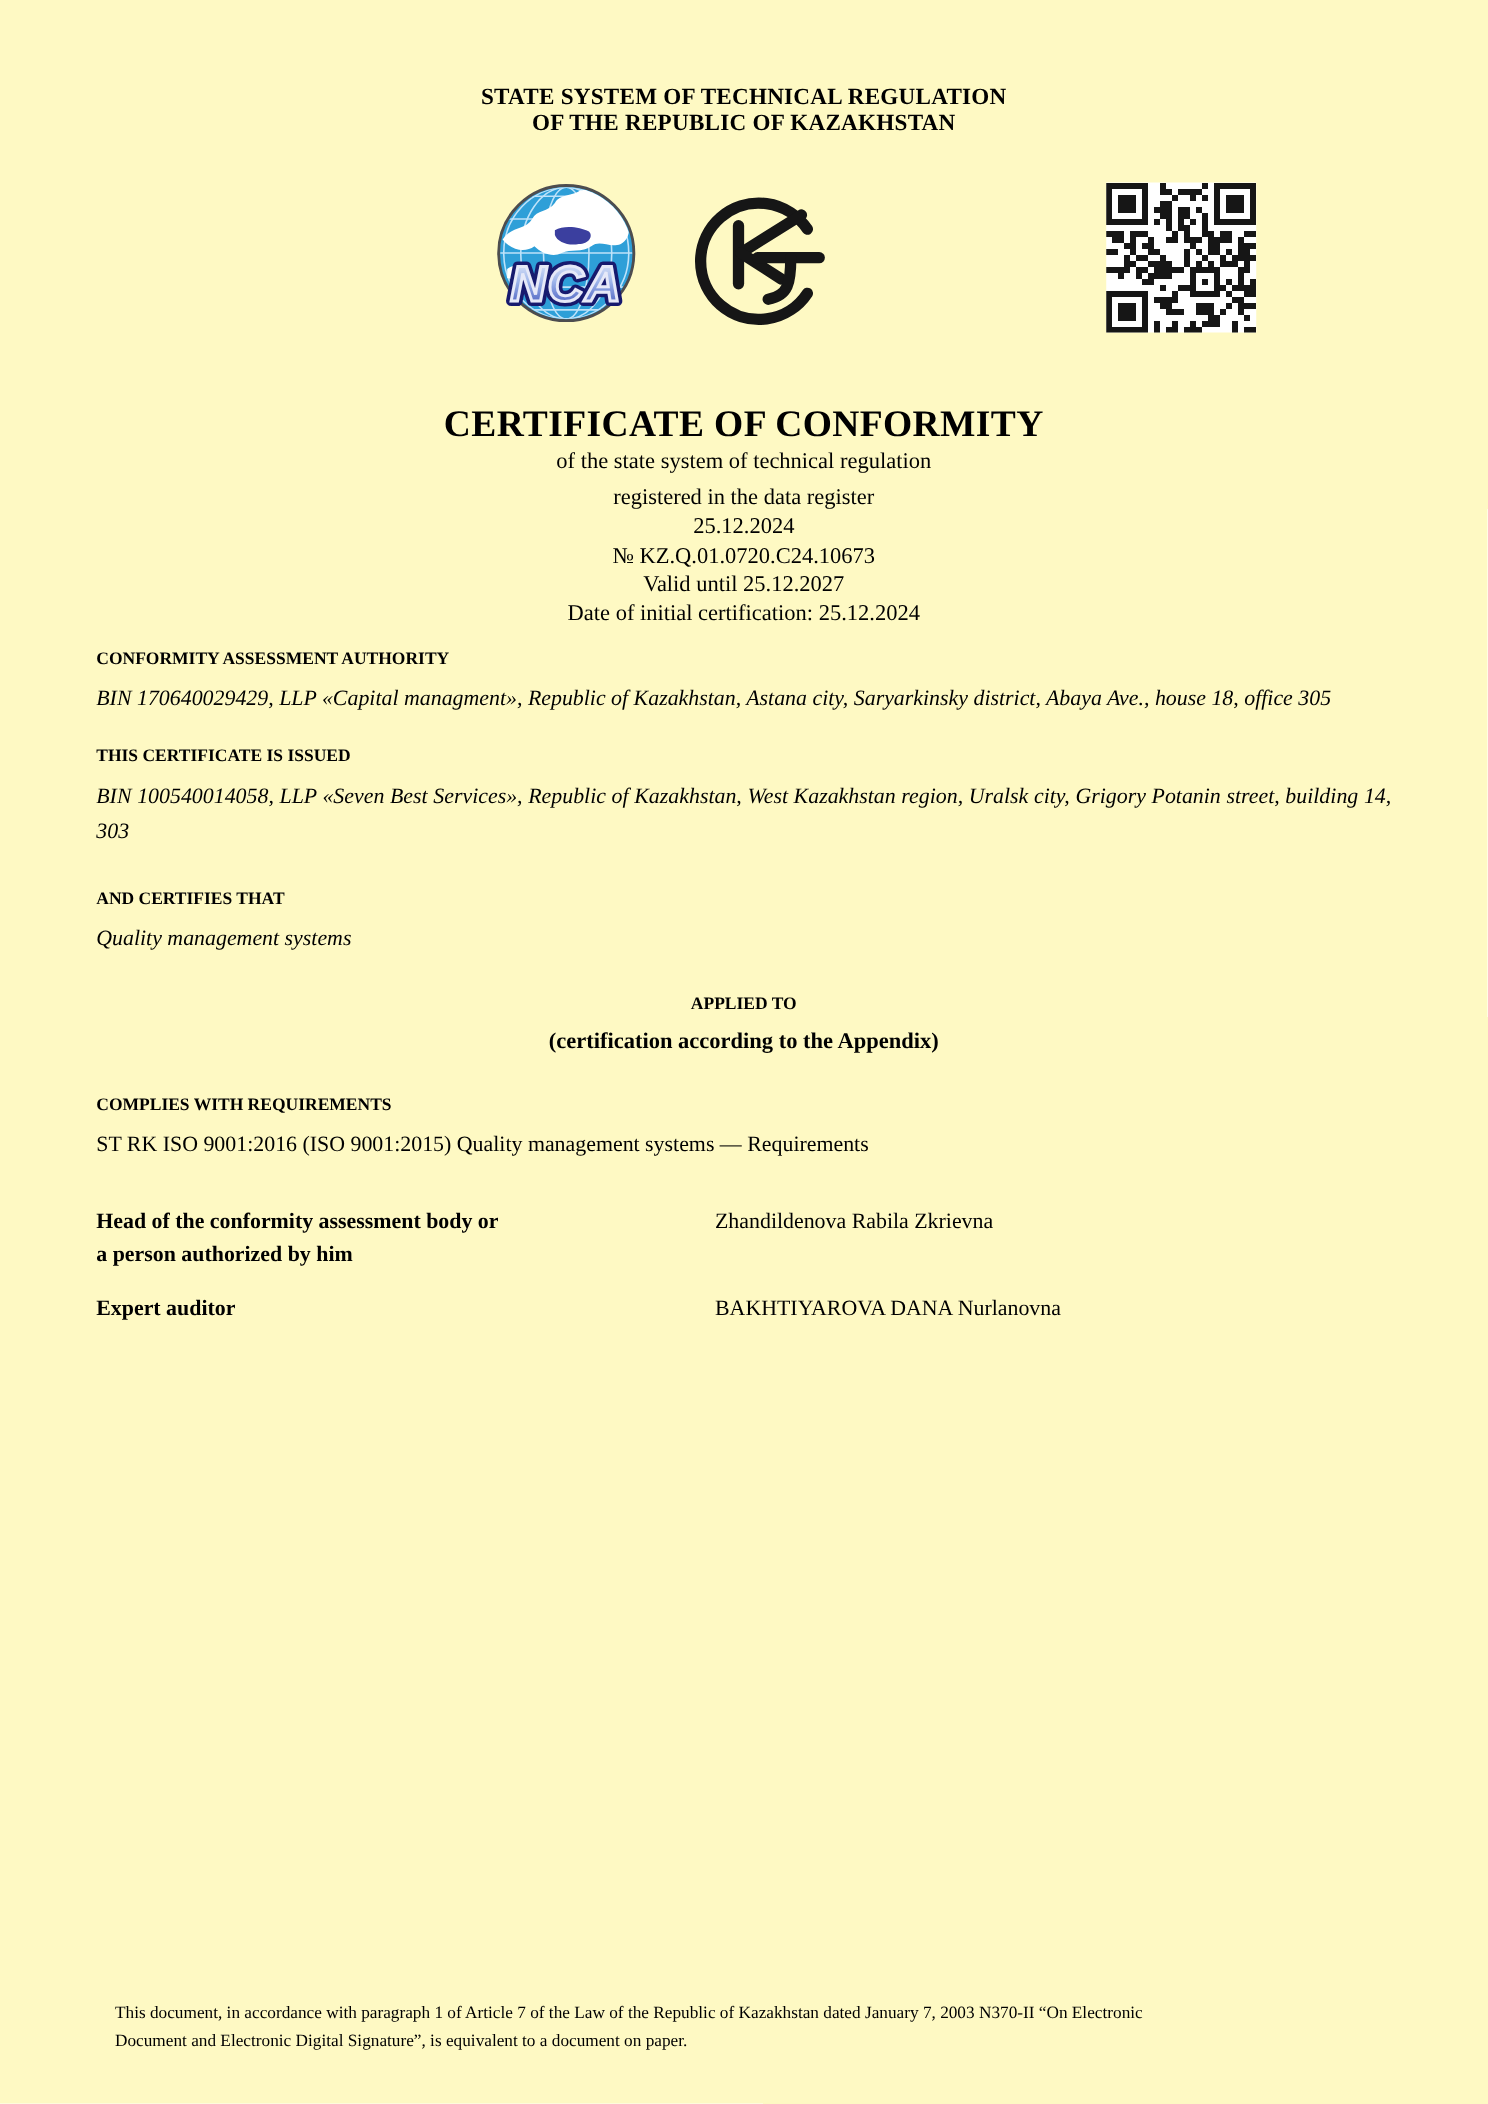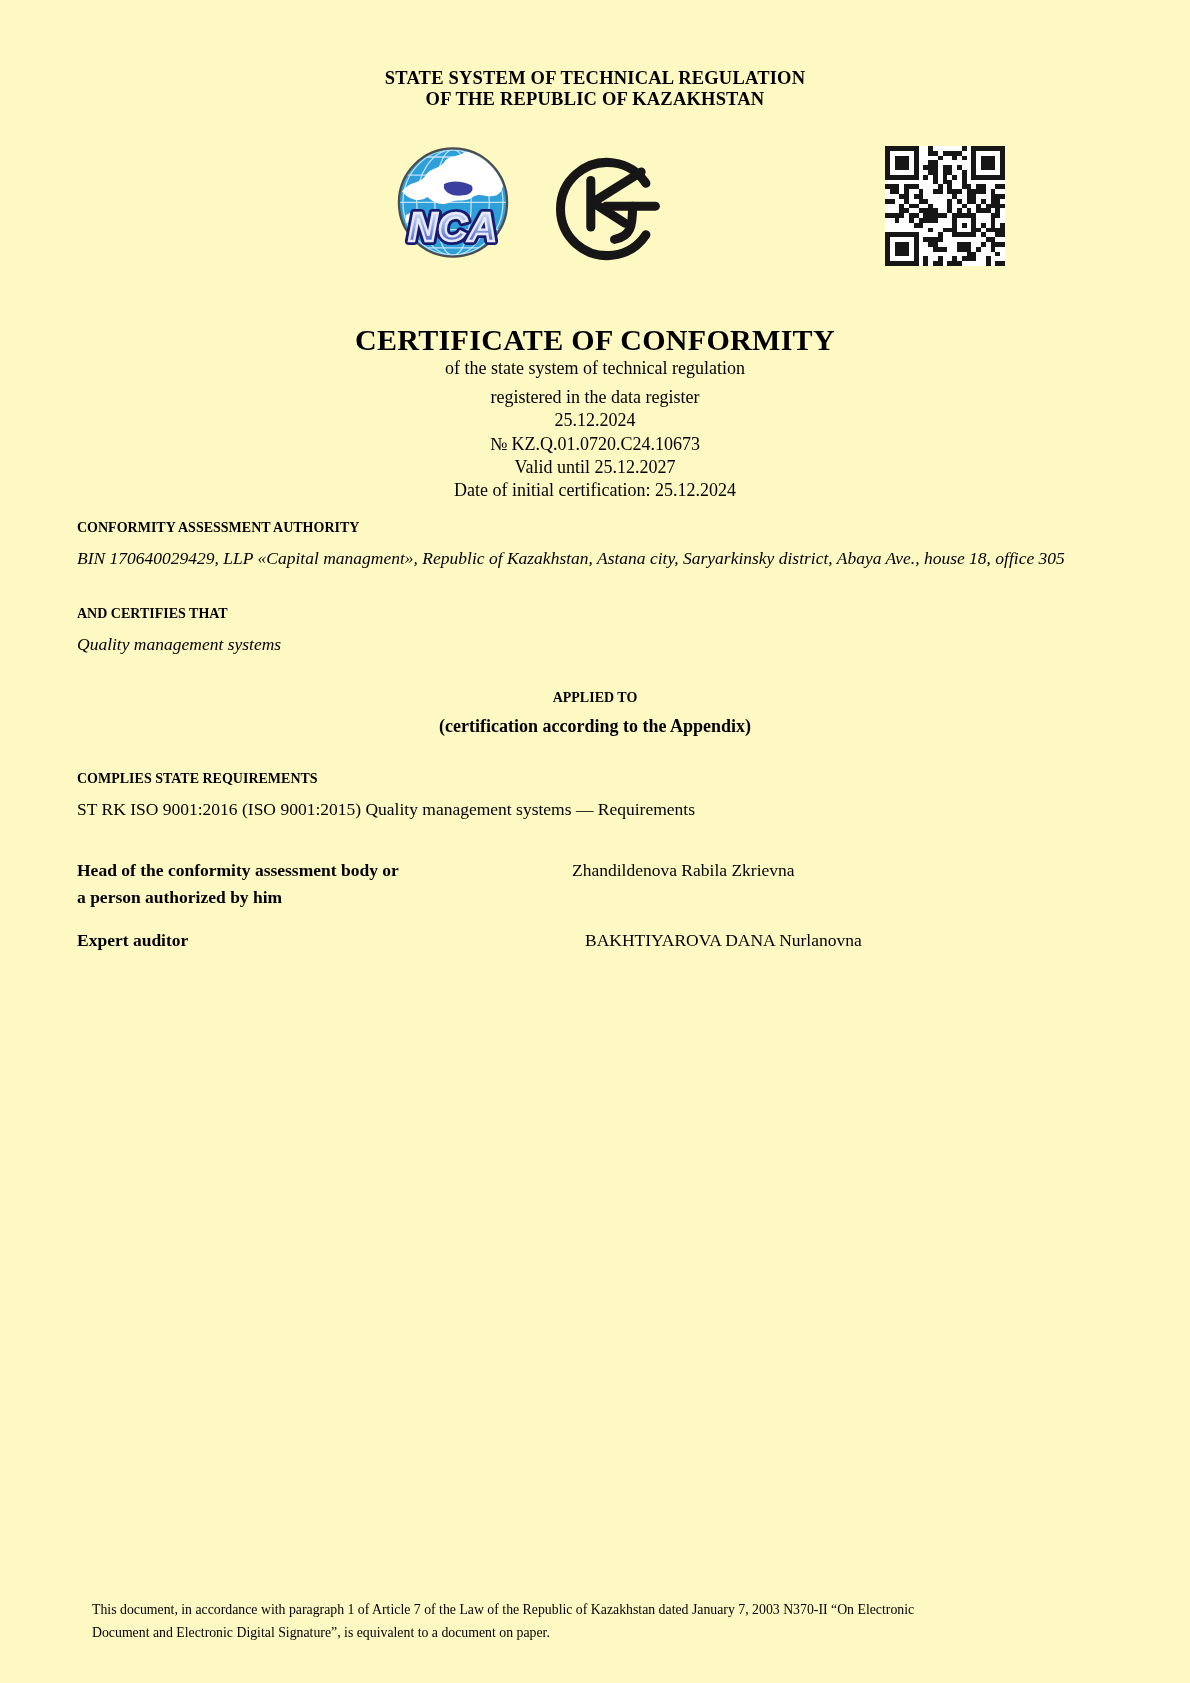--- a/index.html
+++ b/index.html
@@ -31,21 +31,21 @@
   .sec-issued{margin-top:23px;}
   .sec-certifies{margin-top:31px;}
   .sec-applied{margin-top:29px;text-align:center;}
   .applied-note{font-weight:bold;font-size:18px;line-height:22px;margin-top:6px;}
   .sec-complies{margin-top:31px;}
   
   .signatures{margin-top:34px;font-size:17.5px;}
   .sig-row{display:grid;grid-template-columns:495px auto;align-items:start;}
   .sig-role{font-weight:bold;line-height:27px;}
   .sig-name{line-height:27px;}
-  .sig-expert{margin-top:16px;gap:13px;}
+  .sig-expert{margin-top:16px;}
   
   .doc-footer{position:absolute;left:92px;right:80px;top:1598px;font-size:13.8px;line-height:23px;}
 </style>
 </head>
 <body>
 
 <div class="page">
 
   <div class="doc-header">
     <div>STATE SYSTEM OF TECHNICAL REGULATION</div>
@@ -414,33 +414,37 @@
     <div class="center-line">Date of initial certification: 25.12.2024</div>
   </div>
 
   <div class="content">
 
     <div class="sec-authority">
       <div class="sec-heading">CONFORMITY ASSESSMENT AUTHORITY</div>
       <div class="sec-body italic just tight">BIN 170640029429, LLP «Capital managment», Republic of Kazakhstan, Astana city, Saryarkinsky district, Abaya Ave., house 18, office 305</div>
     </div>
 
+    <div class="sec-issued">
+      <div class="sec-heading">THIS CERTIFICATE IS ISSUED</div>
+      <div class="sec-body italic just tight">BIN 100540014058, LLP «Seven Best Services», Republic of Kazakhstan, West Kazakhstan region, Uralsk city, Grigory Potanin street, building 14, 303</div>
+    </div>
 
     <div class="sec-certifies">
       <div class="sec-heading">AND CERTIFIES THAT</div>
       <div class="sec-body italic tight">Quality management systems</div>
     </div>
 
     <div class="sec-applied">
       <div class="sec-heading">APPLIED TO</div>
       <div class="applied-note">(certification according to the Appendix)</div>
     </div>
 
     <div class="sec-complies">
-      <div class="sec-heading">COMPLIES STATE REQUIREMENTS</div>
+      <div class="sec-heading">COMPLIES WITH REQUIREMENTS</div>
       <div class="sec-body tight">ST RK ISO 9001:2016 (ISO 9001:2015) Quality management systems — Requirements</div>
     </div>
 
     <div class="signatures">
       <div class="sig-row">
         <div class="sig-role">
           <div>Head of the conformity assessment body or</div>
           <div>a person authorized by him</div>
         </div>
         <div class="sig-name">Zhandildenova Rabila Zkrievna</div>

